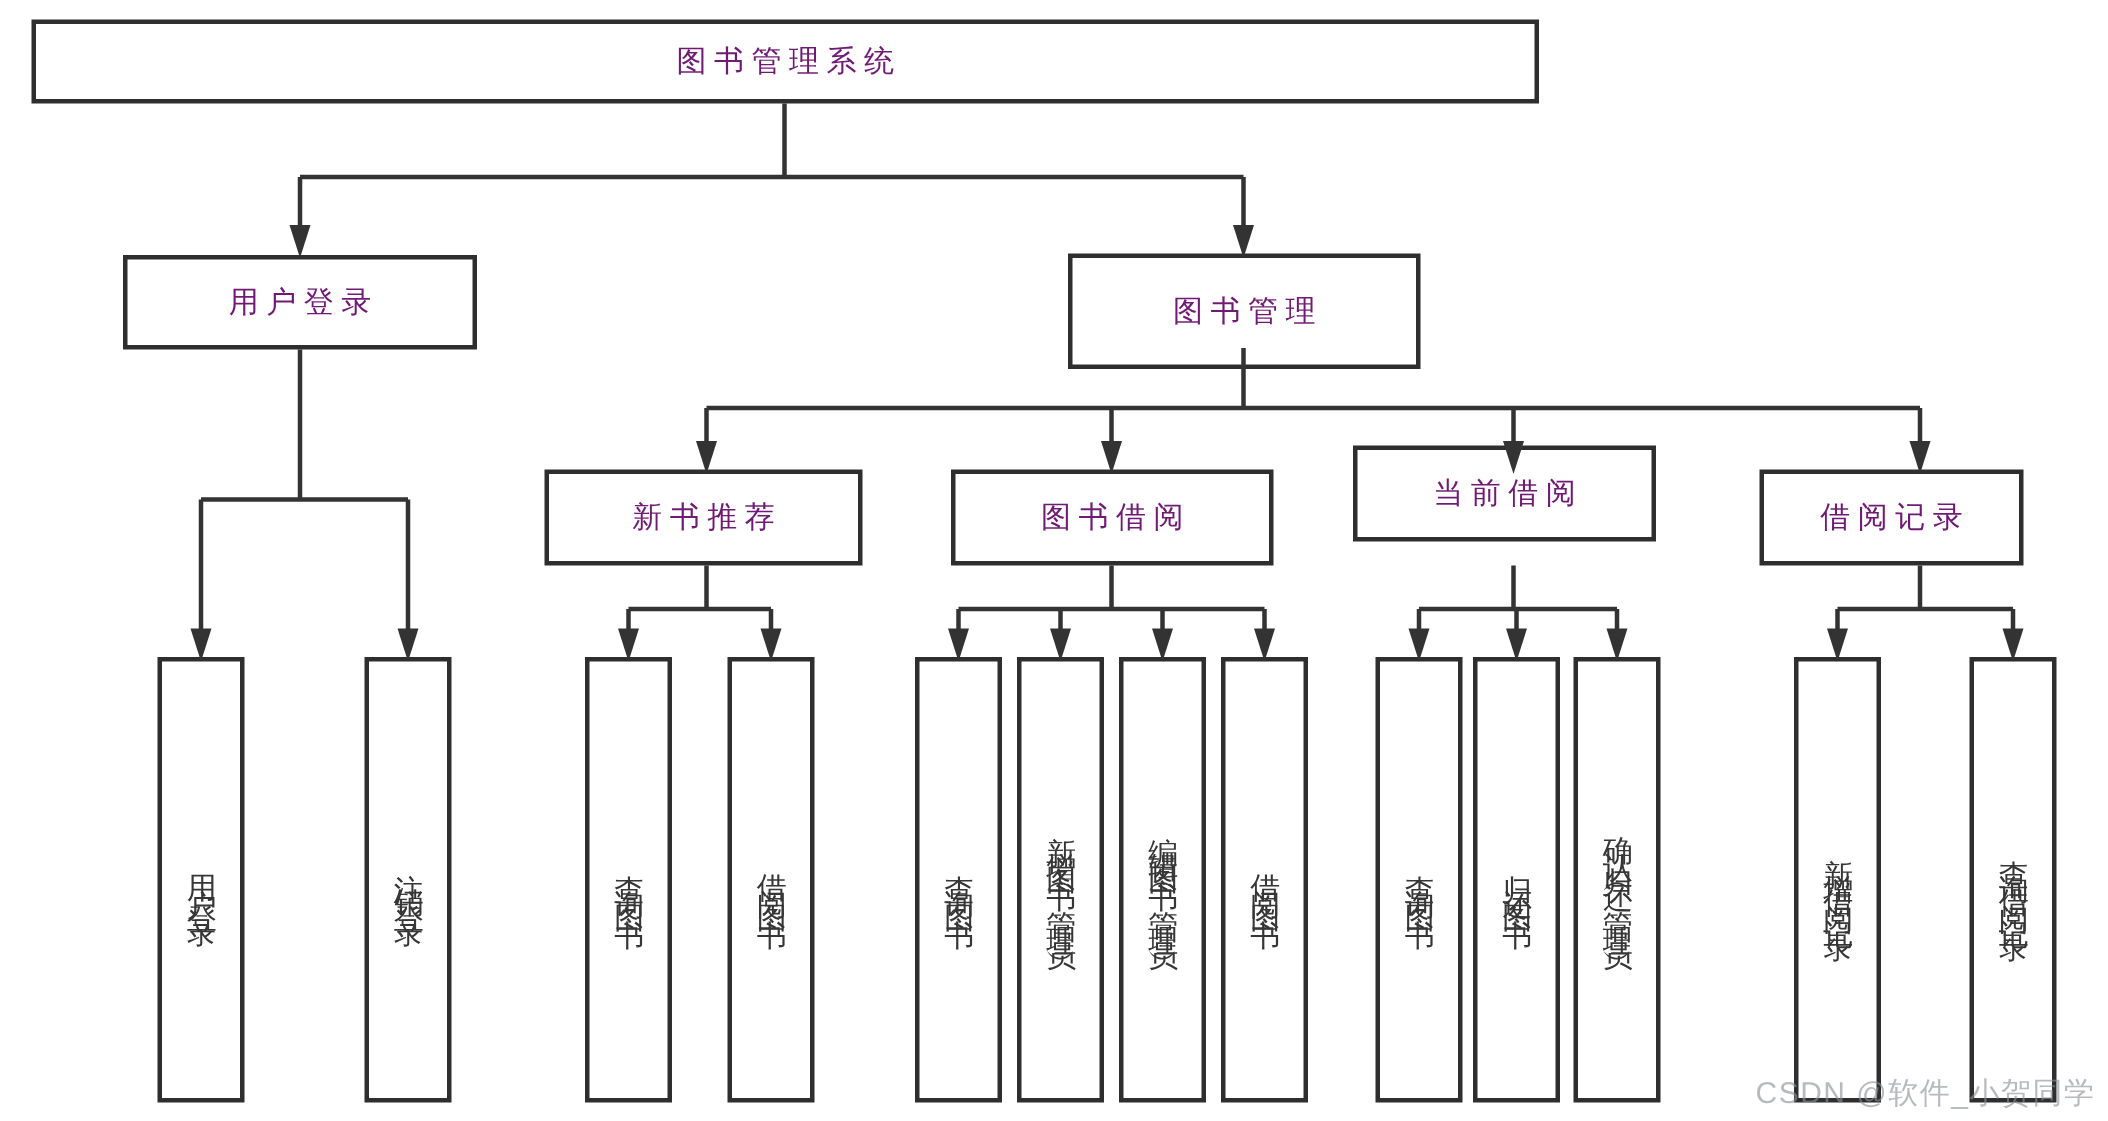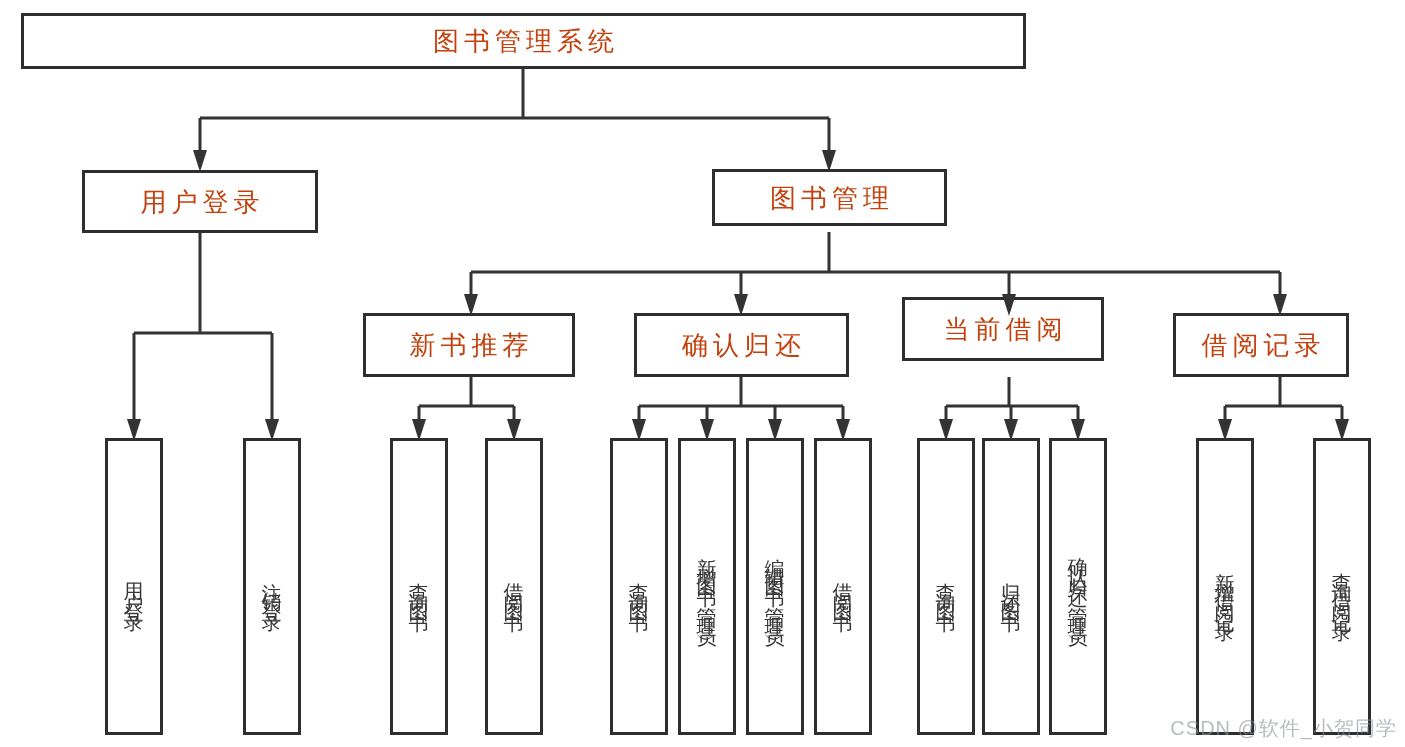--- a/index.html
+++ b/index.html
@@ -13,21 +13,21 @@
   .connectors{position:absolute;left:0;top:0;z-index:3;pointer-events:none;}
   .node{
     position:absolute;
     background:#ffffff;
     border:3px solid #2e2e2e;
     box-sizing:border-box;
     display:flex;align-items:center;justify-content:center;
     z-index:2;
   }
   .hlbl{
-    font-size:26px;color:#c2410c;letter-spacing:5px;
+    font-size:20px;color:#701a75;letter-spacing:5px;
     white-space:nowrap;line-height:1;text-indent:5px;
   }
   .vbox{top:438px;width:58px;height:297px;}
   .vlbl{
     writing-mode:vertical-rl;text-orientation:mixed;
     font-size:20px;color:#363636;letter-spacing:10px;line-height:1;
     white-space:nowrap;
   }
   .watermark{
     position:absolute;right:8px;bottom:5px;z-index:4;
@@ -73,29 +73,29 @@
     </g>
   </svg>
 
   <div class="node" style="left:21px;top:13px;width:1005px;height:56px">
     <span class="hlbl">图书管理系统</span>
   </div>
 
   <div class="node" style="left:82px;top:170px;width:236px;height:63px">
     <span class="hlbl">用户登录</span>
   </div>
-  <div class="node" style="left:712px;top:169px;width:235px;height:57px">
+  <div class="node" style="left:712px;top:169px;width:235px;height:77px">
     <span class="hlbl">图书管理</span>
   </div>
 
   <div class="node" style="left:363px;top:313px;width:212px;height:64px">
     <span class="hlbl">新书推荐</span>
   </div>
   <div class="node" style="left:634px;top:313px;width:215px;height:64px">
-    <span class="hlbl">确认归还</span>
+    <span class="hlbl">图书借阅</span>
   </div>
   <div class="node" style="left:902px;top:297px;width:202px;height:64px">
     <span class="hlbl">当前借阅</span>
   </div>
   <div class="node" style="left:1173px;top:313px;width:176px;height:64px">
     <span class="hlbl">借阅记录</span>
   </div>
 
   <div class="node vbox" style="left:105px">
     <span class="vlbl">用户登录</span>

